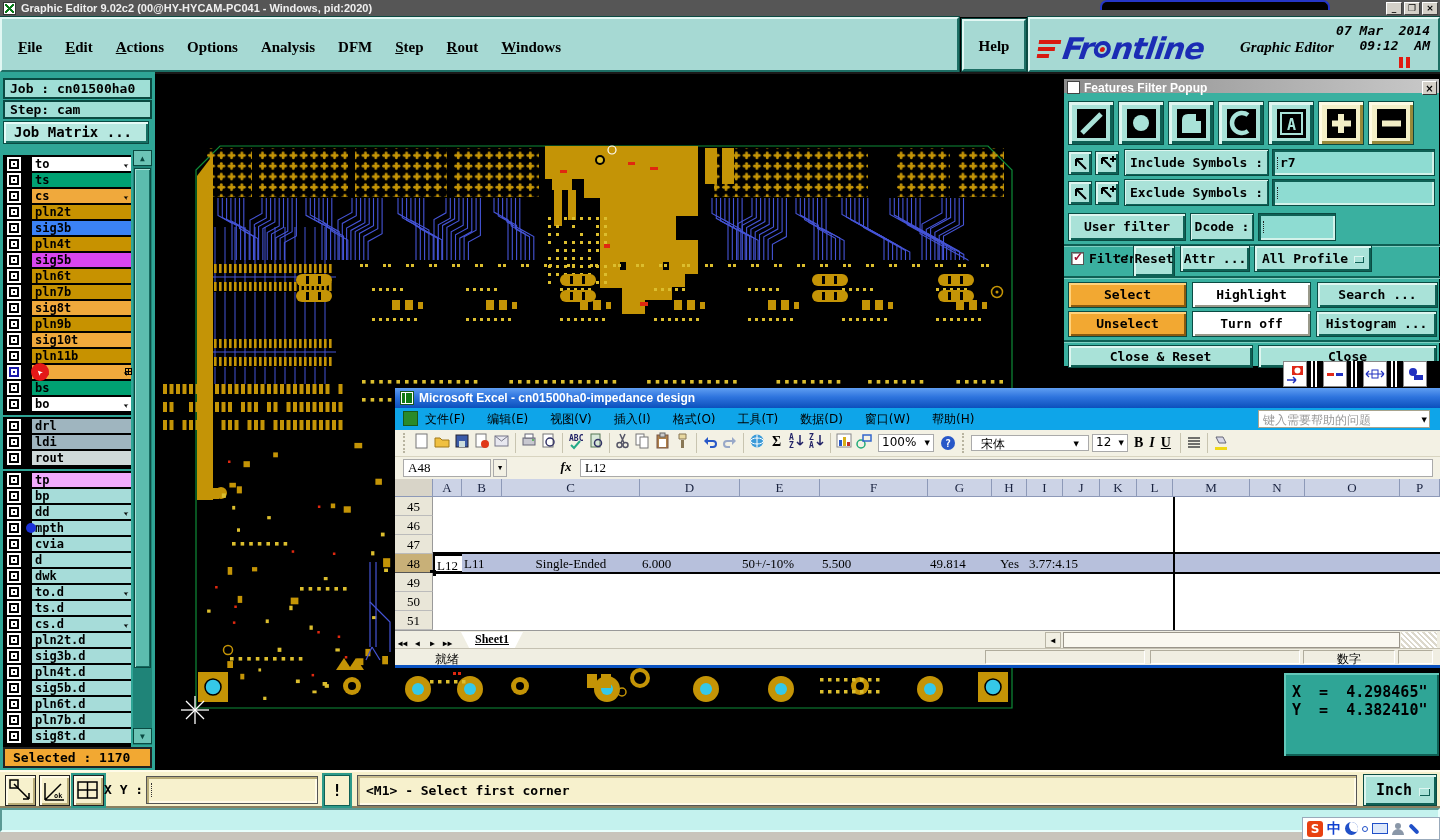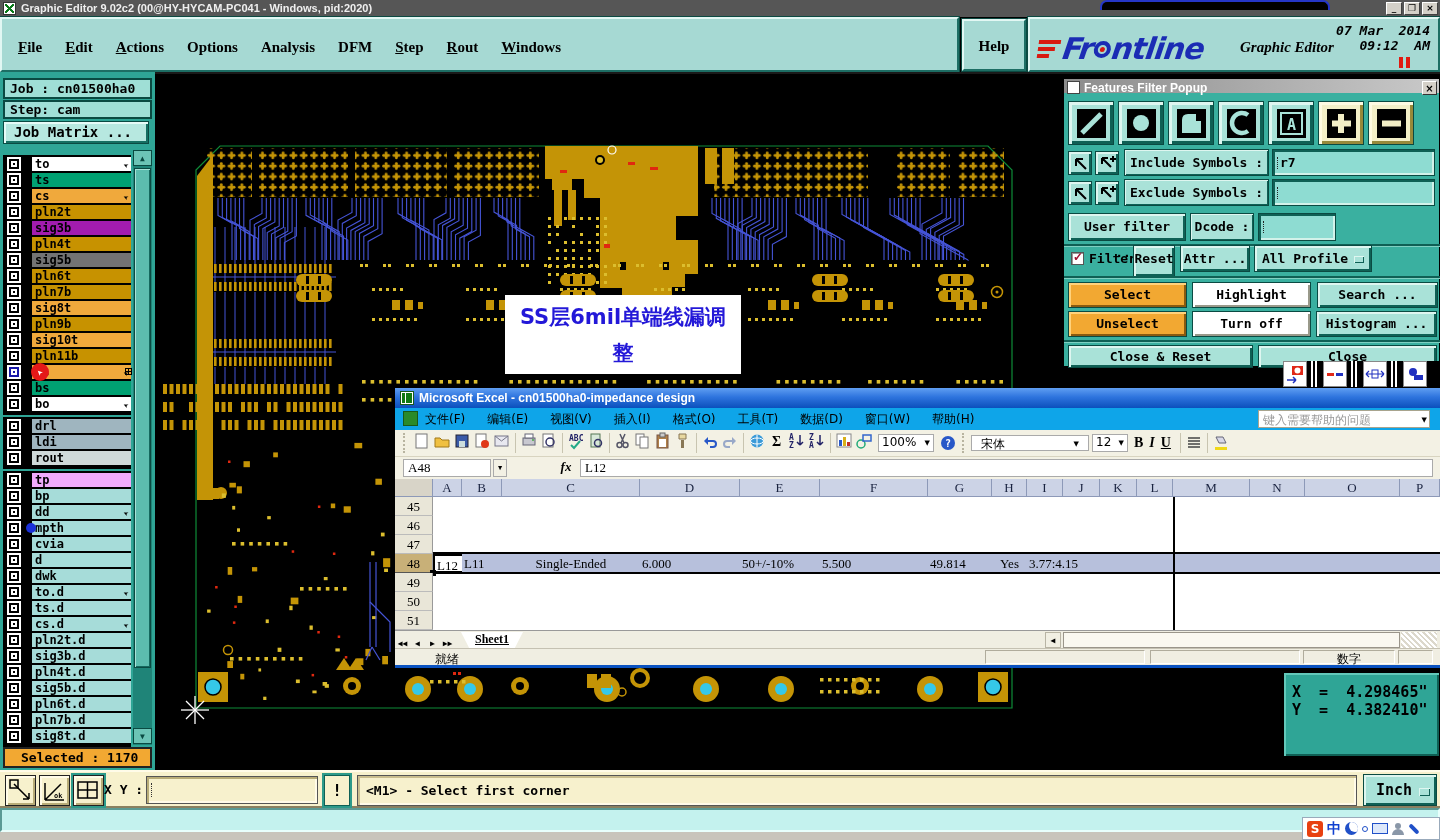--- a/index.html
+++ b/index.html
@@ -42,21 +42,21 @@
 .lrow .cb i{position:absolute;left:2px;top:2px;width:6px;height:6px;border:2px solid #fff;display:block}
 .lrow .lab{position:absolute;left:27px;top:0;width:99px;height:14px;font:bold 12px "DejaVu Sans Mono",monospace;line-height:14px;padding-left:3px;color:#000}
 .lrow .arr{position:absolute;right:3px;top:1px;font-size:9px;transform:rotate(205deg);color:#000}
 .lrow .gridic{position:absolute;right:-1px;top:3px;width:7px;height:7px;border:1px solid #000;background-image:linear-gradient(#000,#000),linear-gradient(#000,#000);background-size:7px 1px,1px 7px;background-position:center;background-repeat:no-repeat}
 .lrow .bluedot{position:absolute;left:-6px;top:2px;width:10px;height:10px;border-radius:50%;background:#1a30d8}
 .lrow .curs{position:absolute;left:-1px;top:-2px;width:18px;height:18px;border-radius:50%;background:#e41818;color:#fff;text-align:center;line-height:18px;font-size:10px;z-index:5}
 .lrow .curs span{display:inline-block;transform:rotate(-135deg)}
 #sscroll{position:absolute;left:133px;top:78px;width:19px;height:595px;background:#1f8478}
 #sscroll .ar{position:absolute;left:0;width:19px;height:16px;background:#6cc4b6;border:1px solid #0a4a42;text-align:center;font-size:8px;line-height:15px;color:#0a4a42}
 #sscroll .thumb{position:absolute;left:1px;top:18px;width:17px;height:500px;background:#5cbcae;border:1px solid #0a4a42;box-shadow:inset 1px 1px 0 #a8e2d8,inset -1px -1px 0 #15685e}
-#selectedbox{position:absolute;left:3px;top:675px;width:149px;height:21px;background:#f2a832;border:2px solid #222;font:bold 13px "DejaVu Sans Mono",monospace;padding-left:16px;line-height:17px}
+#selectedbox{position:absolute;left:3px;top:675px;width:149px;height:21px;background:#f2a832;border:2px solid #222;font:bold 13px "DejaVu Sans Mono",monospace;padding-left:8px;line-height:17px}
 
 #canvas{left:155px;top:72px;width:1285px;height:698px;background:#000;border-top:2px solid #1a1a1a}
 #notebox{position:absolute;left:350px;top:221px;width:236px;height:79px;background:#fff;color:#2318d8;font:bold 21px "DejaVu Sans",sans-serif;text-align:center;line-height:36px;padding-top:4px}
 
 #popup{left:1063px;top:78px;width:377px;height:289px;background:#3ab0a0;border:1px solid #000}
 #popup .ptitle{position:absolute;left:0;top:0;width:375px;height:14px;background:linear-gradient(90deg,#8c8c8c,#c9c9c9);color:#fff;font:bold 12px "Liberation Sans",sans-serif;line-height:18px;padding-left:20px}
 #popup .pticon{position:absolute;left:3px;top:2px;width:13px;height:13px;background:#fff;border:1px solid #444}
 #popup .pclose{position:absolute;right:2px;top:2px;width:15px;height:14px;background:#d4d0c8;border:1px solid #fff;border-right-color:#333;border-bottom-color:#333;font:bold 10px "DejaVu Sans",sans-serif;text-align:center;line-height:13px}
 .pbtn{position:absolute;background:#a9e2d8;border:1px solid #0a4a42;box-shadow:inset 2px 2px 0 #def6f0,inset -2px -2px 0 #0f6055;font:bold 13px "DejaVu Sans Mono",monospace;color:#000;text-align:center}
 .plab{position:absolute;background:#a9e2d8;border:1px solid #0a4a42;box-shadow:inset 1px 1px 0 #def6f0,inset -1px -1px 0 #0f6055;font:bold 13px "DejaVu Sans Mono",monospace;text-align:center}
@@ -185,33 +185,33 @@
       <div class="lrow">
         <div class="cb">
           <i></i>
         </div>
         <div class="lab" style="background: rgb(199, 146, 0);">pln2t</div>
       </div>
       <div class="lrow">
         <div class="cb">
           <i></i>
         </div>
-        <div class="lab" style="background: #a21caf;">sig3b</div>
+        <div class="lab" style="background: #3b82f6;">sig3b</div>
       </div>
       <div class="lrow">
         <div class="cb">
           <i></i>
         </div>
         <div class="lab" style="background: rgb(199, 146, 0);">pln4t</div>
       </div>
       <div class="lrow">
         <div class="cb">
           <i></i>
         </div>
-        <div class="lab" style="background: #737373;">sig5b</div>
+        <div class="lab" style="background: #d946ef;">sig5b</div>
       </div>
       <div class="lrow">
         <div class="cb">
           <i></i>
         </div>
         <div class="lab" style="background: rgb(199, 146, 0);">pln6t</div>
       </div>
       <div class="lrow">
         <div class="cb">
           <i></i>
@@ -1326,24 +1326,20 @@
       <rect x="453.0" y="670.0" width="3.0" height="3.0" fill="#e02810"></rect>
       <rect x="458.0" y="670.0" width="3.0" height="3.0" fill="#e02810"></rect>
       <circle cx="612.0" cy="148.0" r="4" fill="none" stroke="#fff" stroke-width="1.2"></circle>
       <g stroke="#fff" stroke-width="1.3">
         <line x1="181" y1="708" x2="209" y2="708"></line>
         <line x1="195" y1="694" x2="195" y2="722"></line>
         <line x1="186" y1="699" x2="204" y2="717"></line>
         <line x1="186" y1="717" x2="204" y2="699"></line>
       </g>
     </svg>
-  <div id="notebox">
-    <div>SS层6mil单端线漏调</div>
-    <div>整</div>
-  </div>
 </div>
 
 <div class="abs" id="popup">
   <div class="ptitle"><span>Features Filter Popup</span></div>
   <div class="pticon"></div>
   <div class="pclose">×</div>
   <div id="ptools">
       <div class="tbtn" style="left: 4px;">
         <div class="blk"><svg width="29" height="29">
             <line x1="5" y1="24" x2="24" y2="5" stroke="#a9e2d8" stroke-width="5"></line>

